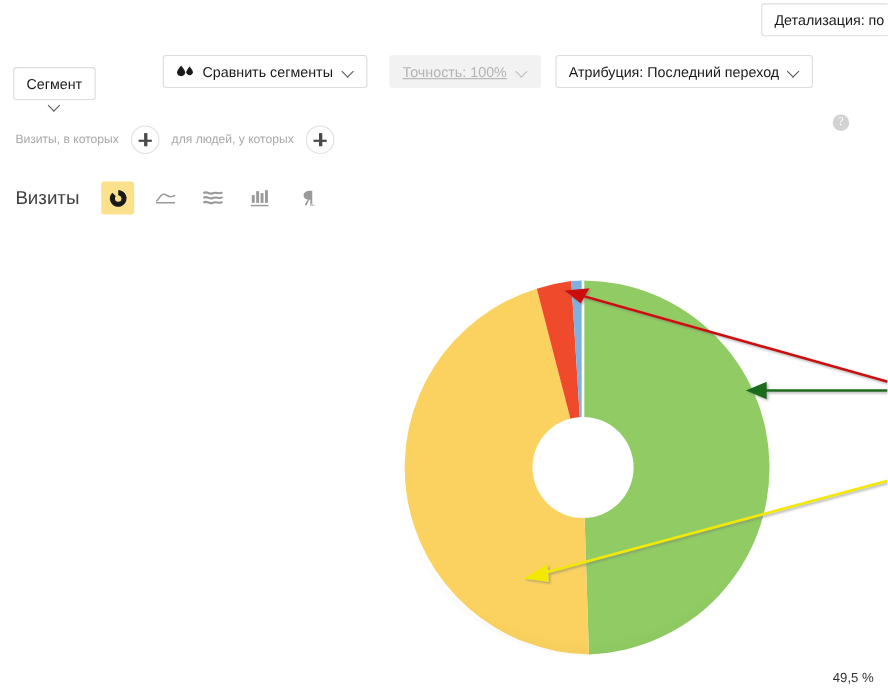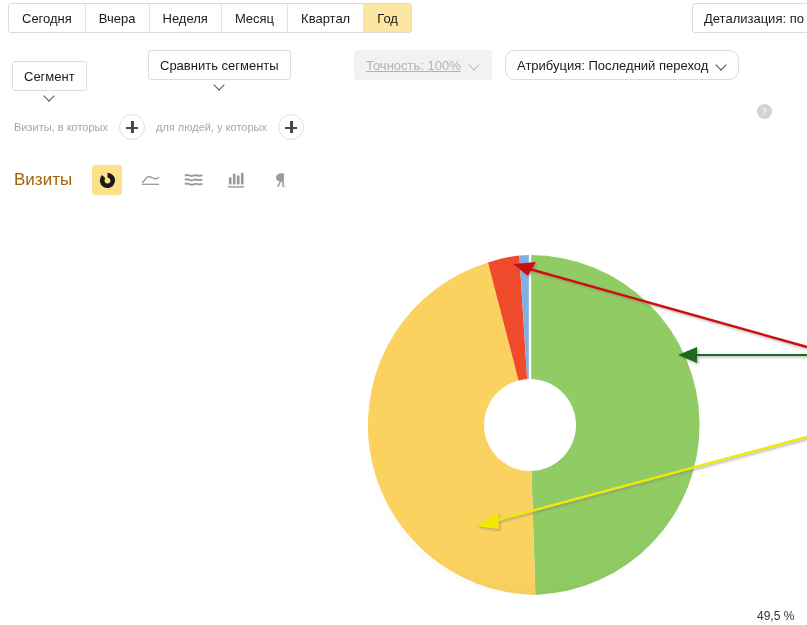--- a/index.html
+++ b/index.html
@@ -44,23 +44,23 @@
 
   
   .grid-icon { display:inline-block; width:13px; height:13px; position:relative; }
   .grid-icon i {
     position:absolute; width:2px; height:2px; background:#222;
   }
 
   
   .row2 { position:absolute; left:0; top:48px; height:34px; width:807px; }
   #segment-button        { left:12px;  top:13px;flex-direction:column; }
-  #compare-segments-button{ left:148px; top:2px;flex-direction:column; }
+  #compare-segments-button{ left:148px; top:2px; }
   #accuracy-button       { left:354px; top:2px;text-decoration:underline; }
-  #attribution-button    { left:505px; top:2px;border-radius:10px; }
+  #attribution-button    { left:505px; top:2px; }
 
   .chev { display:inline-block; width:10px; height:10px; position:relative; margin-left:2px;}
   .chev::before{
     content:""; position:absolute; left:0; top:1px;
     width:7px; height:7px; border-right:1.6px solid #555; border-bottom:1.6px solid #555;
     transform:rotate(45deg);
   }
   .btn.disabled .chev::before { border-color:#bdbdbd; }
 
   #help-icon {
@@ -82,21 +82,21 @@
     position:relative; cursor:pointer; flex:none;
   }
   .plus-btn::before, .plus-btn::after {
     content:""; position:absolute; background:#4a4a4a;
   }
   .plus-btn::before { left:6px; top:11.5px; width:12px; height:2.4px; }
   .plus-btn::after  { left:11.3px; top:6px; width:2.4px; height:12px; }
 
   
   .row4 { position:absolute; left:14px; top:163px; height:34px; display:flex; align-items:center; }
-  #metric-title { font-size:17px; color:#a16207; margin-right:20px; }
+  #metric-title { font-size:17px; color:#404040; margin-right:20px; }
   .viz-btn {
     width:30px; height:30px; margin-right:13px;
     display:flex; align-items:center; justify-content:center;
     border-radius:3px; cursor:pointer; background:transparent;
   }
   .viz-btn.active { background:#fce18c; }
 
   
   #pie-chart-area { position:absolute; left:0; top:205px; width:807px; height:420px; }
   #percent-label-right {
@@ -105,28 +105,20 @@
   }
   .annotation-svg { position:absolute; left:0; top:0; width:807px; height:625px; pointer-events:none; }
 </style>
 </head>
 <body>
 
 <div id="root">
 
   <div class="row1">
 
-    <div class="tabgroup" id="period-tabs">
-      <div class="tab">Сегодня</div>
-      <div class="tab">Вчера</div>
-      <div class="tab">Неделя</div>
-      <div class="tab">Месяц</div>
-      <div class="tab">Квартал</div>
-      <div class="tab active">Год</div>
-    </div>
 
 
     <div class="btn" id="detalization-button">
       <span>Детализация: по</span>
     </div>
   </div>
 
   <div class="row2">
 
     <div class="btn" id="segment-button">

